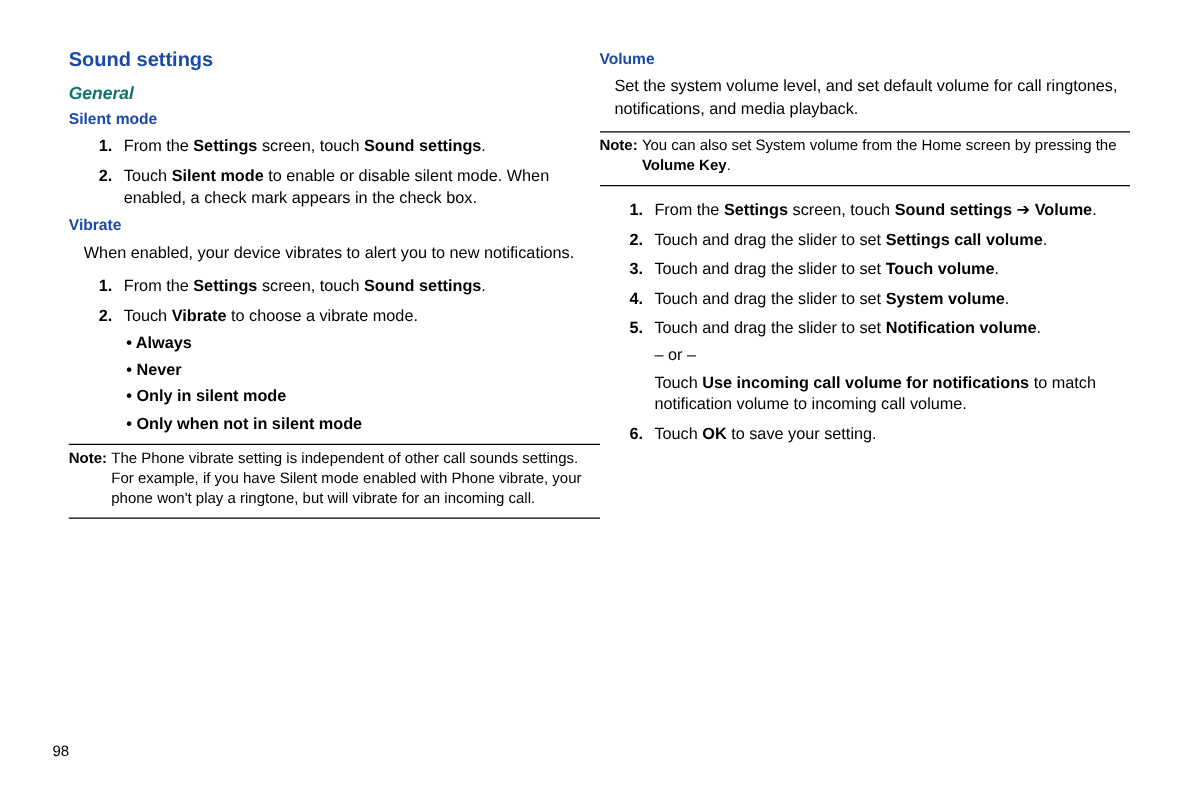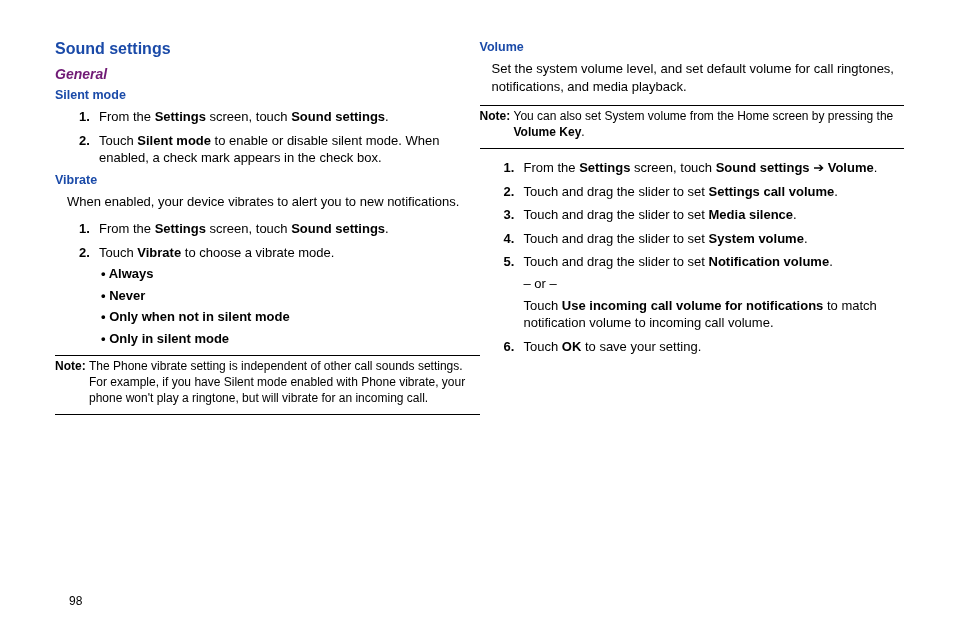--- a/index.html
+++ b/index.html
@@ -23,21 +23,21 @@
     .col {
       flex: 1;
     }
     .h1 {
       color: #1a4aa8;
       font-weight: bold;
       font-size: 16px;
       margin-bottom: 8px;
     }
     .h2 {
-      color: #701a75;
+      color: #0f766e;
       font-weight: bold;
       font-style: italic;
       font-size: 14px;
       margin-bottom: 6px;
     }
     .h3 {
       color: #1a4aa8;
       font-weight: bold;
       font-size: 12.5px;
       margin-bottom: 6px;
@@ -89,21 +89,21 @@
       margin: 3px 0;
     }
     .note .note-label {
       font-weight: bold;
       position: absolute;
       left: 0;
     }
     .pageno {
       position: absolute;
       bottom: 28px;
-      left: 69px;
+      left: 42px;
       font-size: 12px;
     }
     .orline {
       margin-top: 4px;
       margin-bottom: 4px;
     }
     .subtext {
       margin-top: 2px;
       line-height: 1.35;
     }
@@ -137,22 +137,22 @@
       <li>
         <span class="num">1.</span>
         <span>From the </span><span class="b">Settings</span><span> screen, touch </span><span class="b">Sound settings</span><span>.</span>
       </li>
       <li>
         <span class="num">2.</span>
         <span>Touch </span><span class="b">Vibrate</span><span> to choose a vibrate mode.</span>
         <ul class="bullets">
           <li>• Always</li>
           <li>• Never</li>
+          <li>• Only in silent mode</li>
           <li>• Only when not in silent mode</li>
-          <li>• Only in silent mode</li>
         </ul>
       </li>
     </ol>
 
     <hr class="rule">
     <div class="note">
       <span class="note-label">Note:</span>
       <span> The Phone vibrate setting is independent of other call sounds settings. For example, if you have Silent mode enabled with Phone vibrate, your phone won't play a ringtone, but will vibrate for an incoming call.</span>
     </div>
     <hr class="rule">
@@ -173,21 +173,21 @@
       <li>
         <span class="num">1.</span>
         <span>From the </span><span class="b">Settings</span><span> screen, touch </span><span class="b">Sound settings</span><span class="arrow"> ➔ </span><span class="b">Volume</span><span>.</span>
       </li>
       <li>
         <span class="num">2.</span>
         <span>Touch and drag the slider to set </span><span class="b">Settings call volume</span><span>.</span>
       </li>
       <li>
         <span class="num">3.</span>
-        <span>Touch and drag the slider to set </span><span class="b">Media silence</span><span>.</span>
+        <span>Touch and drag the slider to set </span><span class="b">Touch volume</span><span>.</span>
       </li>
       <li>
         <span class="num">4.</span>
         <span>Touch and drag the slider to set </span><span class="b">System volume</span><span>.</span>
       </li>
       <li>
         <span class="num">5.</span>
         <span>Touch and drag the slider to set </span><span class="b">Notification volume</span><span>.</span>
         <div class="orline">– or –</div>
         <div class="subtext">

